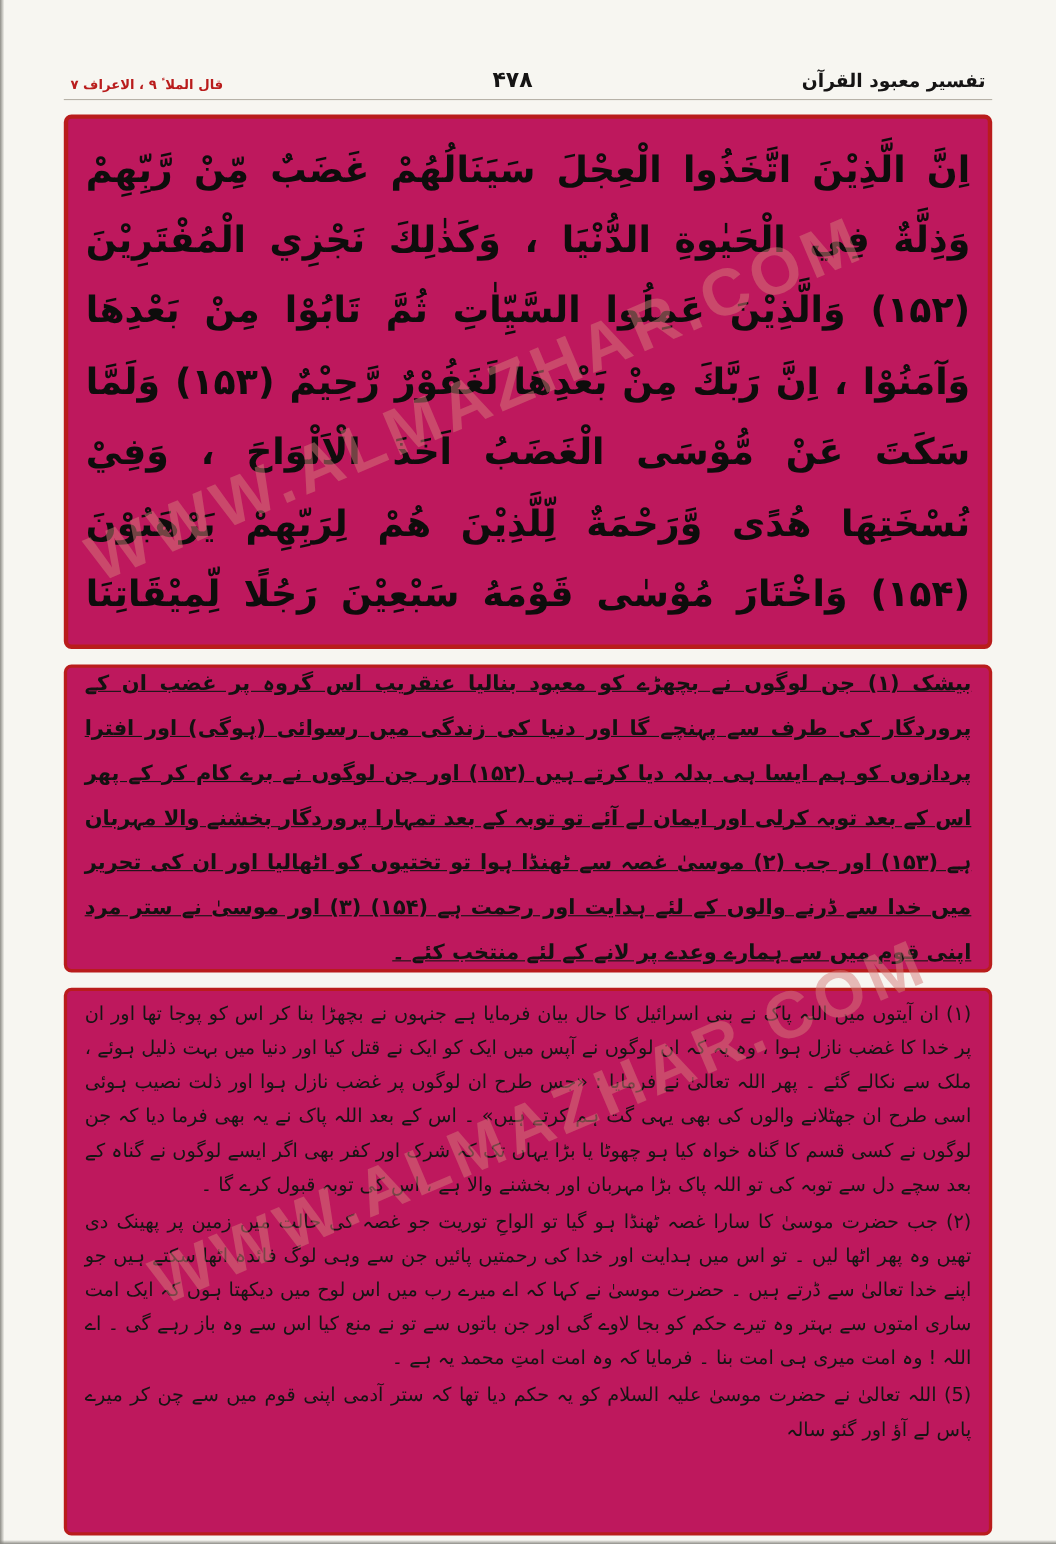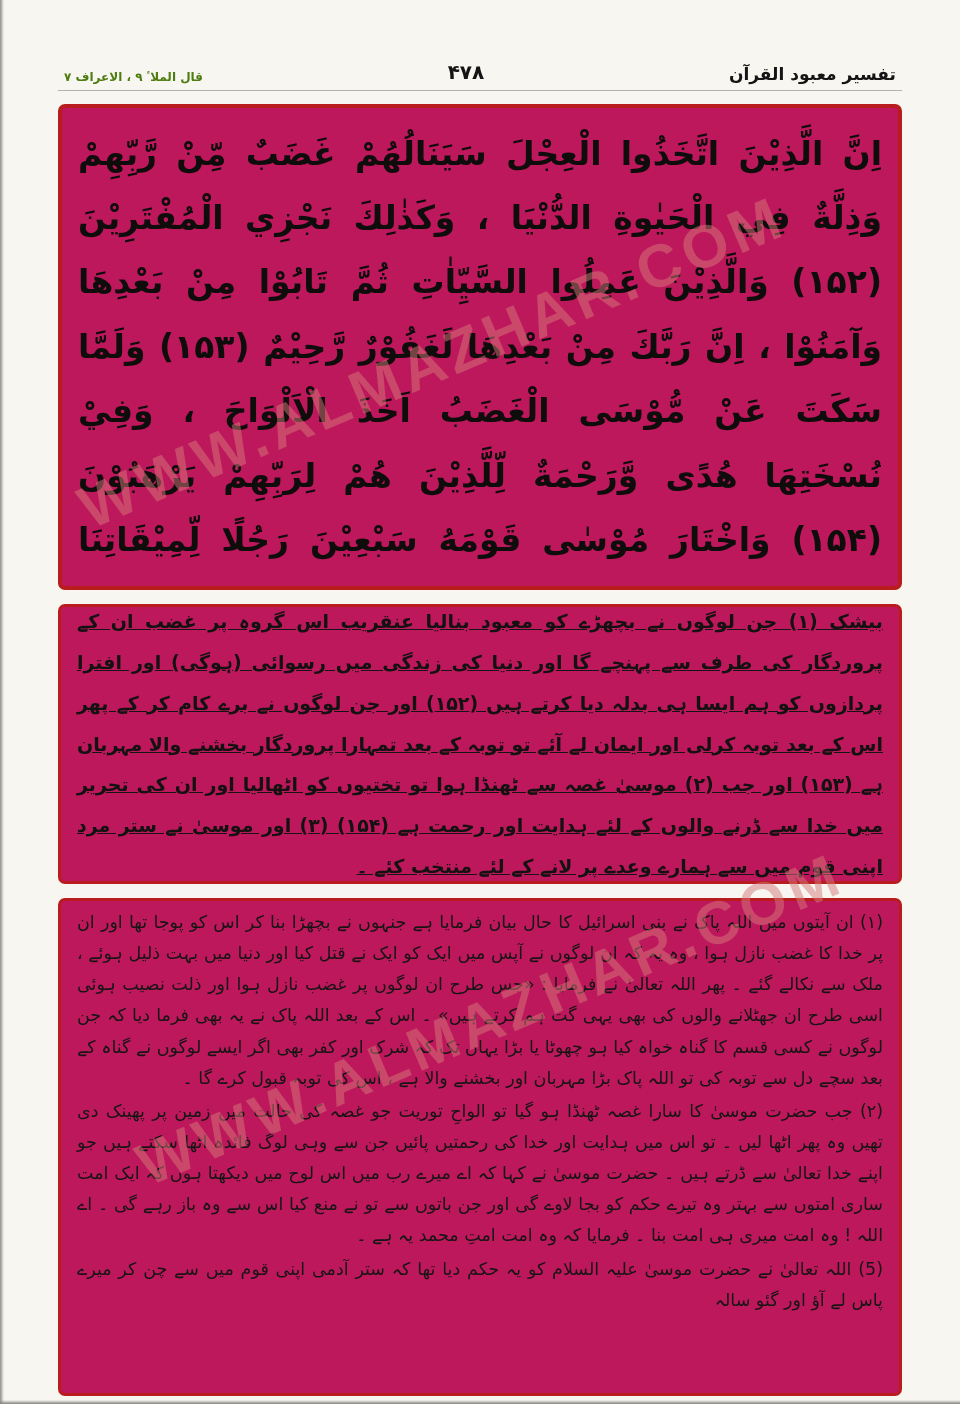--- a/index.html
+++ b/index.html
@@ -25,21 +25,21 @@
     z-index: 3;
   }
   .page-header {
     display: flex; justify-content: space-between; align-items: flex-end;
     padding: 0 6px 6px 6px;
     border-bottom: 1px solid #b7b2a8;
     margin-bottom: 13px;
   }
   .h-title { font-size: 17px; font-weight: bold; }
   .h-num   { font-size: 20px; font-weight: bold; letter-spacing: 3px; margin-top: 44px; }
-  .h-ref   { font-size: 12px; font-weight: bold; color: #4d7c0f; }
+  .h-ref   { font-size: 12px; font-weight: bold; color: #b91c1c; }
 
   .box {
     border: 3px solid #b91c1c;
     border-radius: 7px;
     background: #be185d;
     overflow: hidden;
     margin-bottom: 14px;
     padding: 6px 16px;
   }
   .box.quran {

